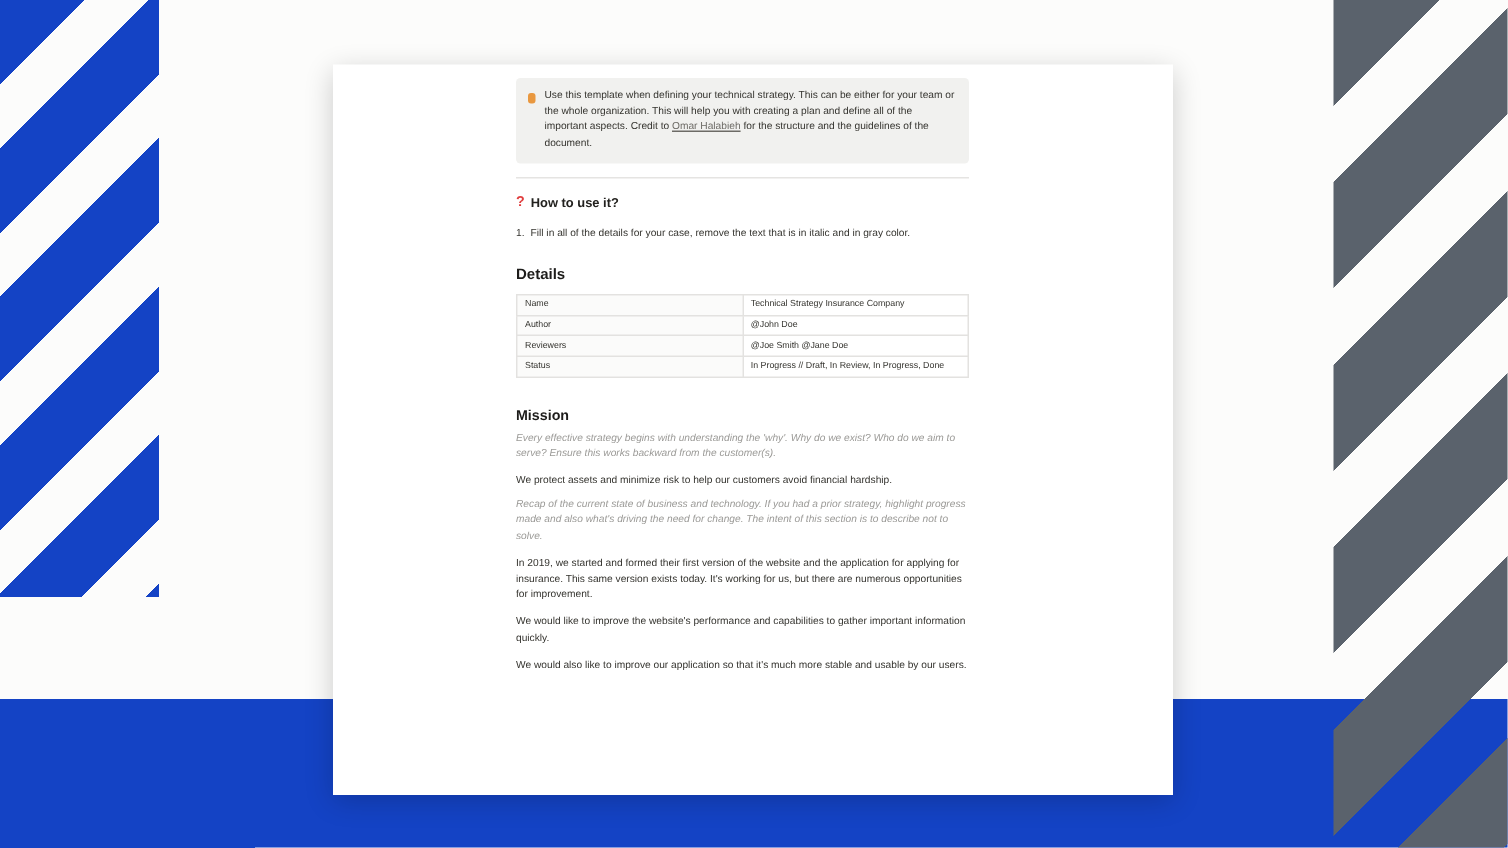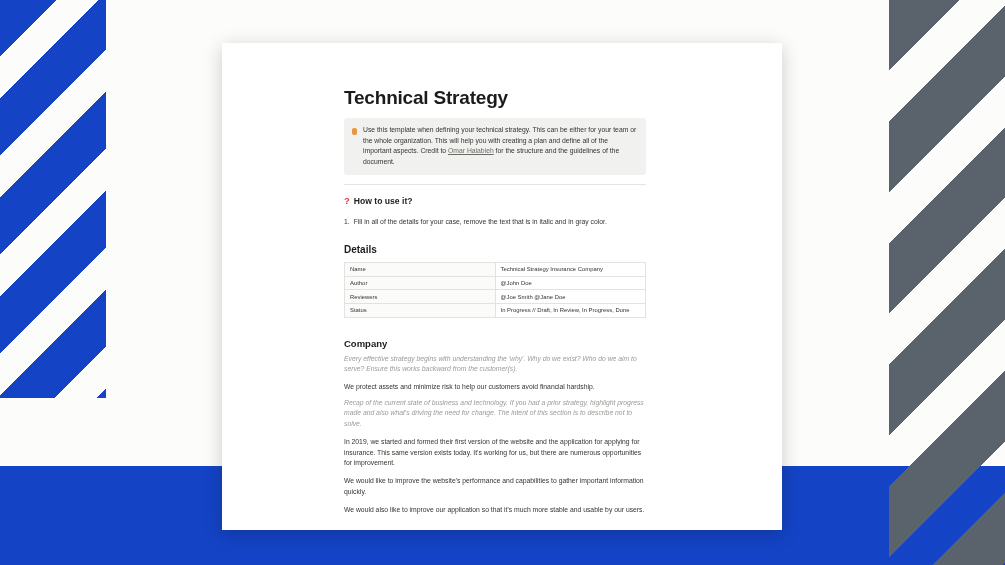--- a/index.html
+++ b/index.html
@@ -80,21 +80,20 @@
 </head>
 <body>
 
 <div class="band-bottom"></div>
 <div class="stripes-left"></div>
 <div class="stripes-right"></div>
 
 <div class="page">
   <div class="content">
 
-    <h1 class="title">Technical Strategy</h1>
 
     <div class="callout">
       <span class="callout-icon"></span>
       <p class="callout-text"><span>Use this template when defining your technical strategy. This can be either for your team or the whole organization. This will help you with creating a plan and define all of the important aspects. Credit to </span><a class="credit-link">Omar Halabieh</a><span> for the structure and the guidelines of the document.</span></p>
     </div>
 
     <hr class="divider">
 
     <h2 class="how-heading">
       <span class="qmark">?</span>
@@ -122,21 +121,21 @@
           <td class="label">Reviewers</td>
           <td class="value">@Joe Smith @Jane Doe</td>
         </tr>
         <tr>
           <td class="label">Status</td>
           <td class="value">In Progress // Draft, In Review, In Progress, Done</td>
         </tr>
       </tbody>
     </table>
 
-    <h3 class="section-heading">Company</h3>
+    <h3 class="section-heading">Mission</h3>
     <p class="guidance">Every effective strategy begins with understanding the 'why'. Why do we exist? Who do we aim to serve? Ensure this works backward from the customer(s).</p>
     <p class="body-text">We protect assets and minimize risk to help our customers avoid financial hardship.</p>
 
     <p class="guidance">Recap of the current state of business and technology. If you had a prior strategy, highlight progress made and also what's driving the need for change. The intent of this section is to describe not to solve.</p>
     <p class="body-text">In 2019, we started and formed their first version of the website and the application for applying for insurance. This same version exists today. It's working for us, but there are numerous opportunities for improvement.</p>
     <p class="body-text">We would like to improve the website's performance and capabilities to gather important information quickly.</p>
     <p class="body-text">We would also like to improve our application so that it's much more stable and usable by our users.</p>
 
   </div>
 </div>

